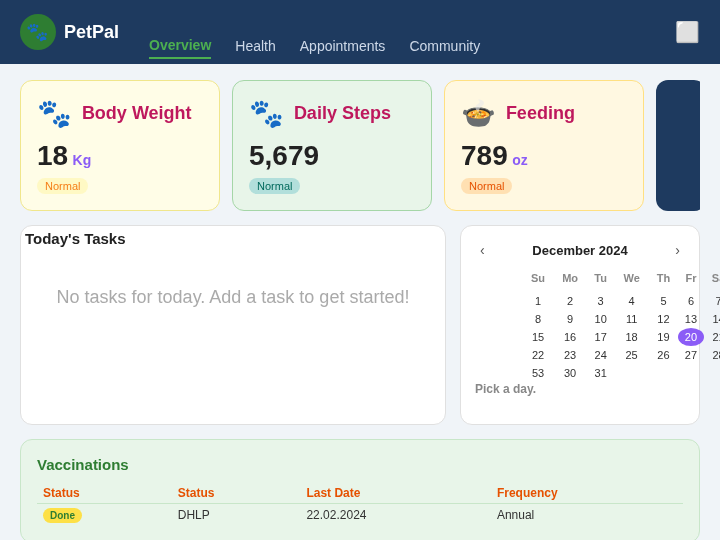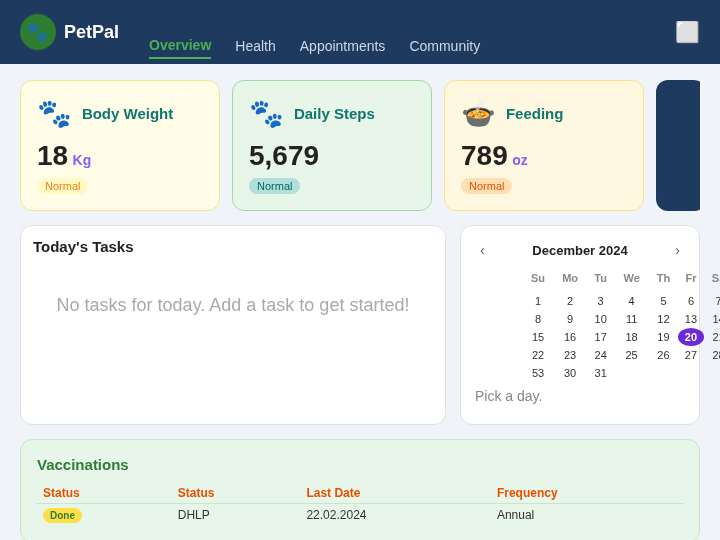--- a/index.html
+++ b/index.html
@@ -97,23 +97,23 @@
     .card-header {
       display: flex;
       align-items: center;
       gap: 10px;
       margin-bottom: 10px;
     }
     .card-icon {
       font-size: 28px;
     }
     .card-title {
-      font-size: 15px;
+      font-size: 18px;
       font-weight: 600;
-      color: #0f766e;
+      color: #be185d;
     }
     .card-value {
       font-size: 28px;
       font-weight: 700;
       color: #222;
     }
     .card-unit {
       font-size: 14px;
       font-weight: 700;
       color: #8b5cf6;
@@ -141,21 +141,21 @@
     .bottom-row {
       display: flex;
       gap: 14px;
     }
 
     
     .tasks-panel {
       background: white;
       border-radius: 12px;
       border: 1px solid #e0e0e0;
-      padding: 12px;
+      padding: 4px;
       flex: 1;
       min-height: 200px;
     }
     .panel-title {
       font-size: 15px;
       font-weight: 700;
       color: #222;
       margin-bottom: 12px;
     }
     .tasks-empty {
@@ -206,29 +206,29 @@
       font-weight: 600;
     }
     .cal-grid td {
       font-size: 11px;
       color: #333;
       text-align: center;
       padding: 3px 0;
       cursor: pointer;
     }
     .cal-grid td.today {
-      background: #6d28d9;
+      background: #8b5cf6;
       color: white;
       border-radius: 50%;
-      font-weight: 700;
+      font-weight: 400;
     }
     .cal-pick-day {
-      font-size: 14px;
+      font-size: 12px;
       color: #888;
-      margin-top: 6px;
+      font-weight: bold;
     }
 
     
     .vacc-panel {
       background: #e8f5e9;
       border-radius: 12px;
       border: 1px solid #c8e6c9;
       padding: 16px;
       flex: 1;
     }

